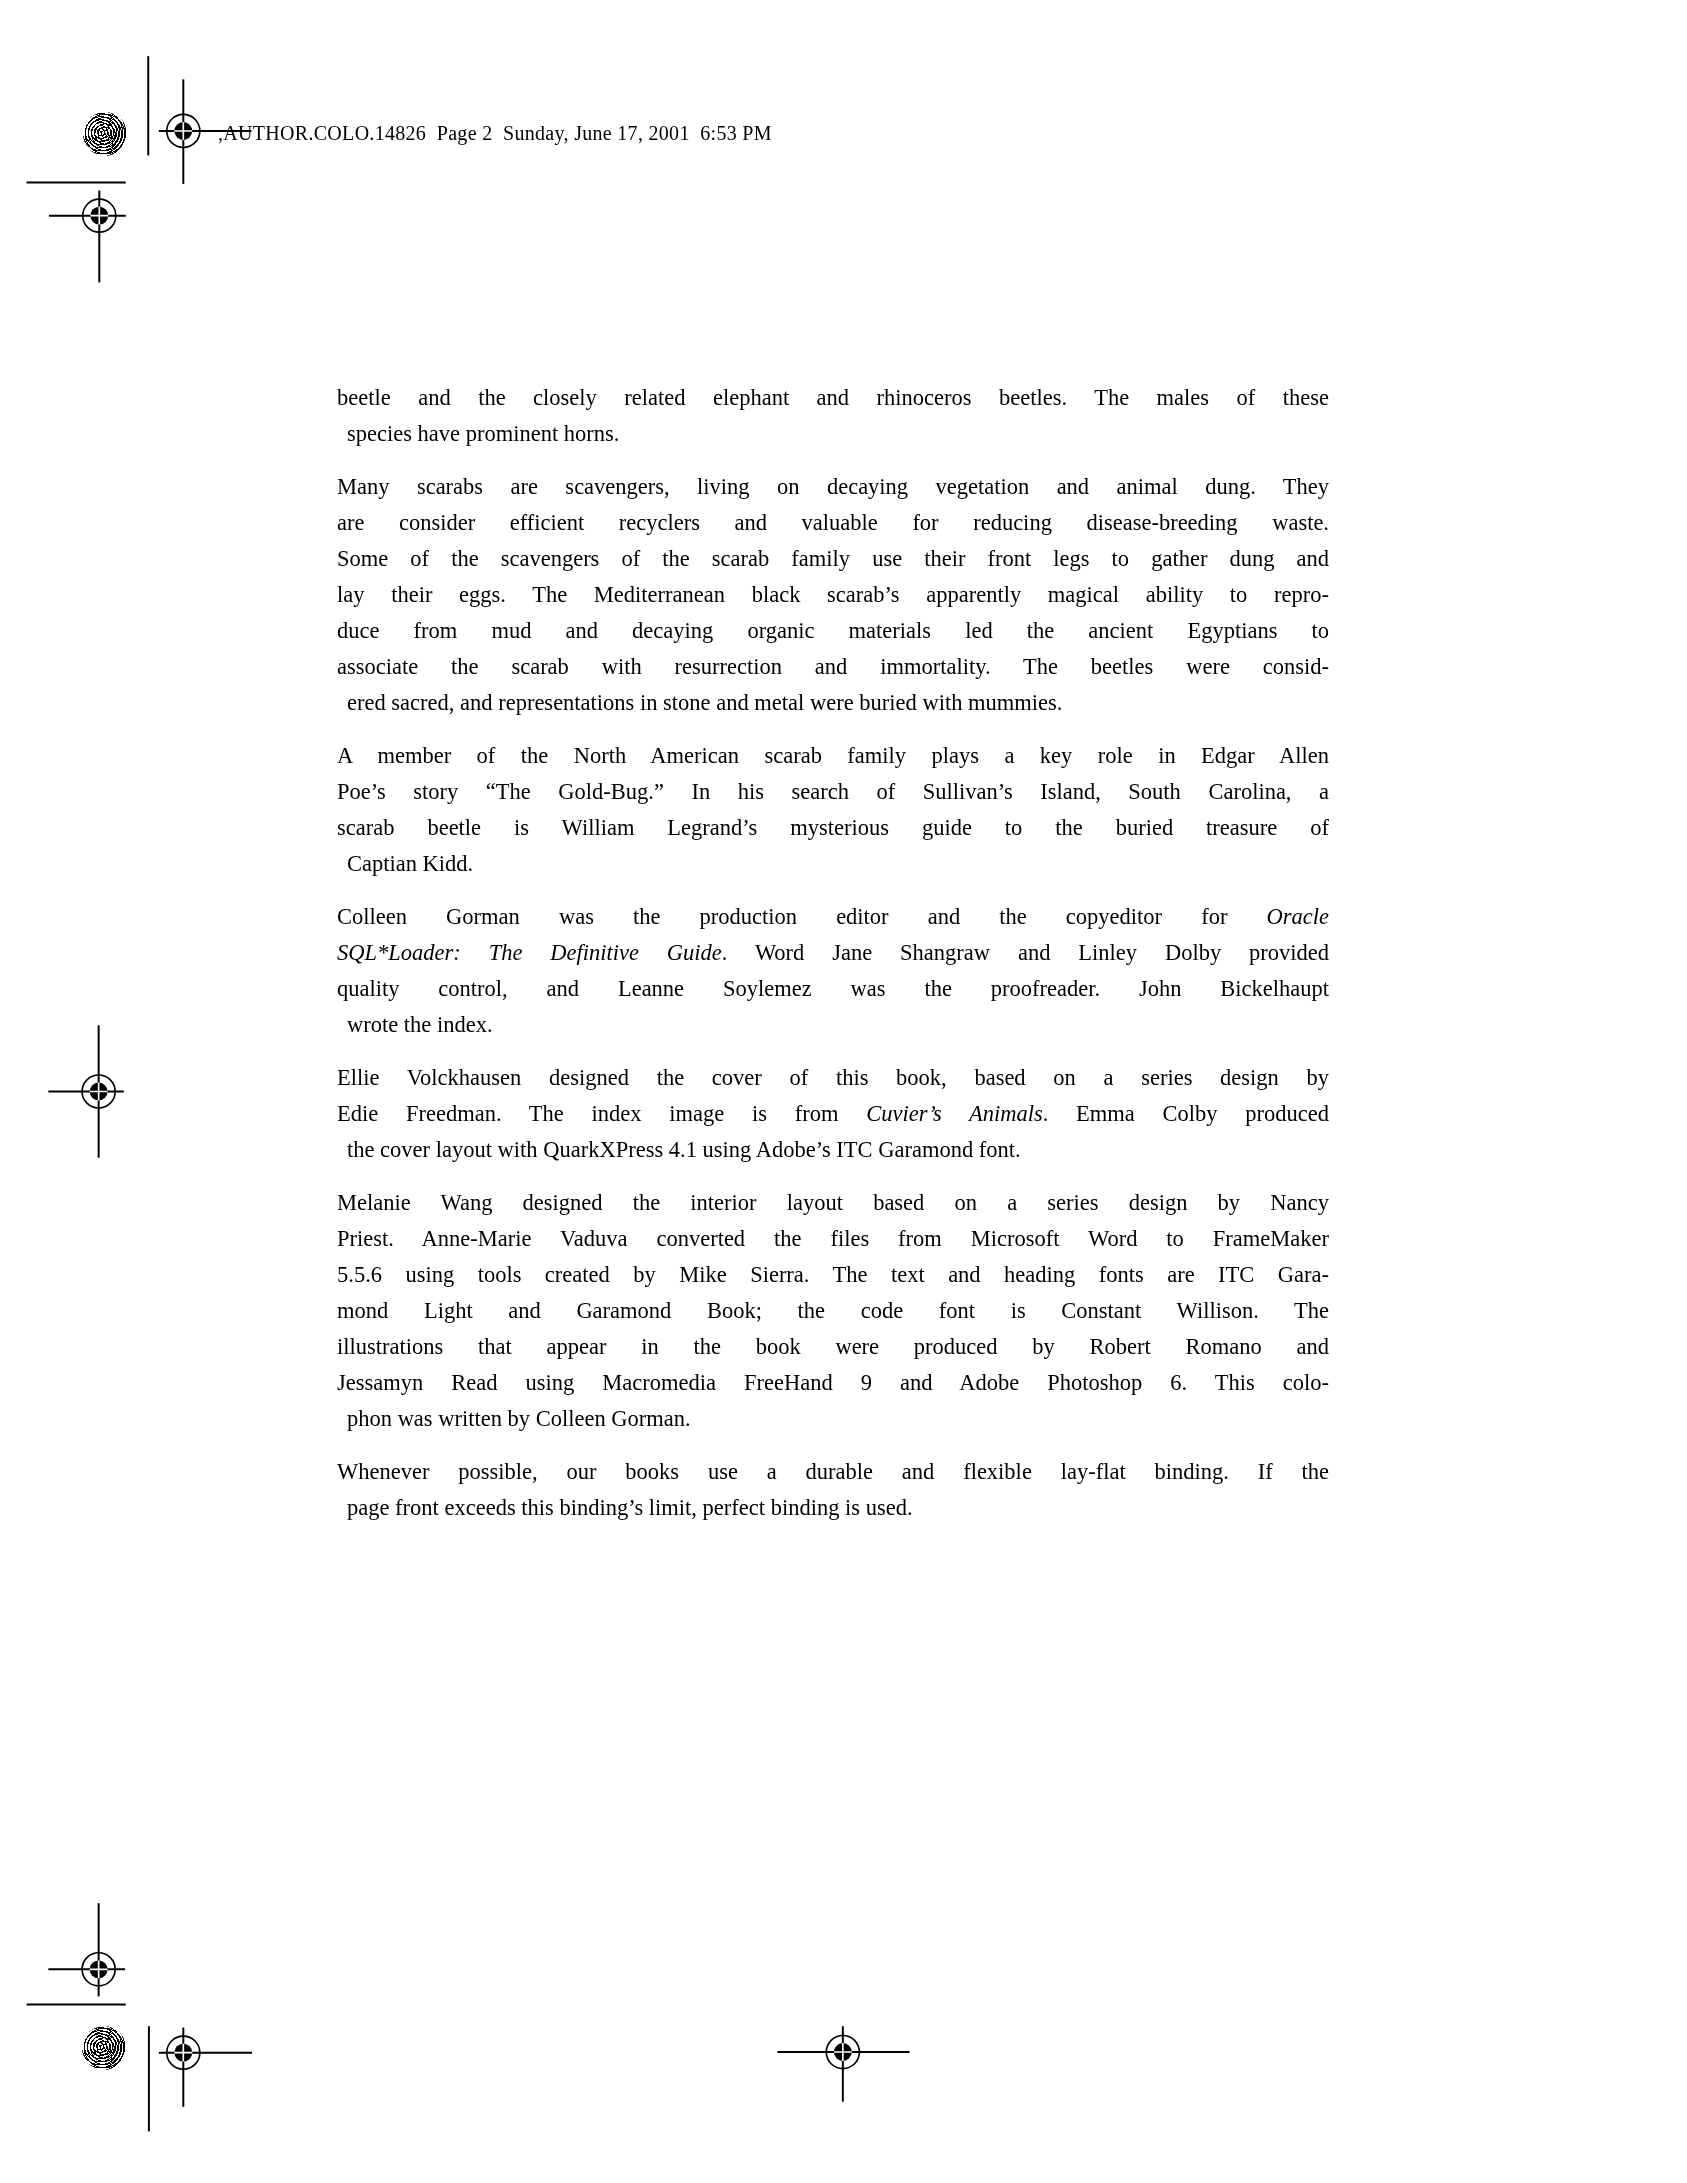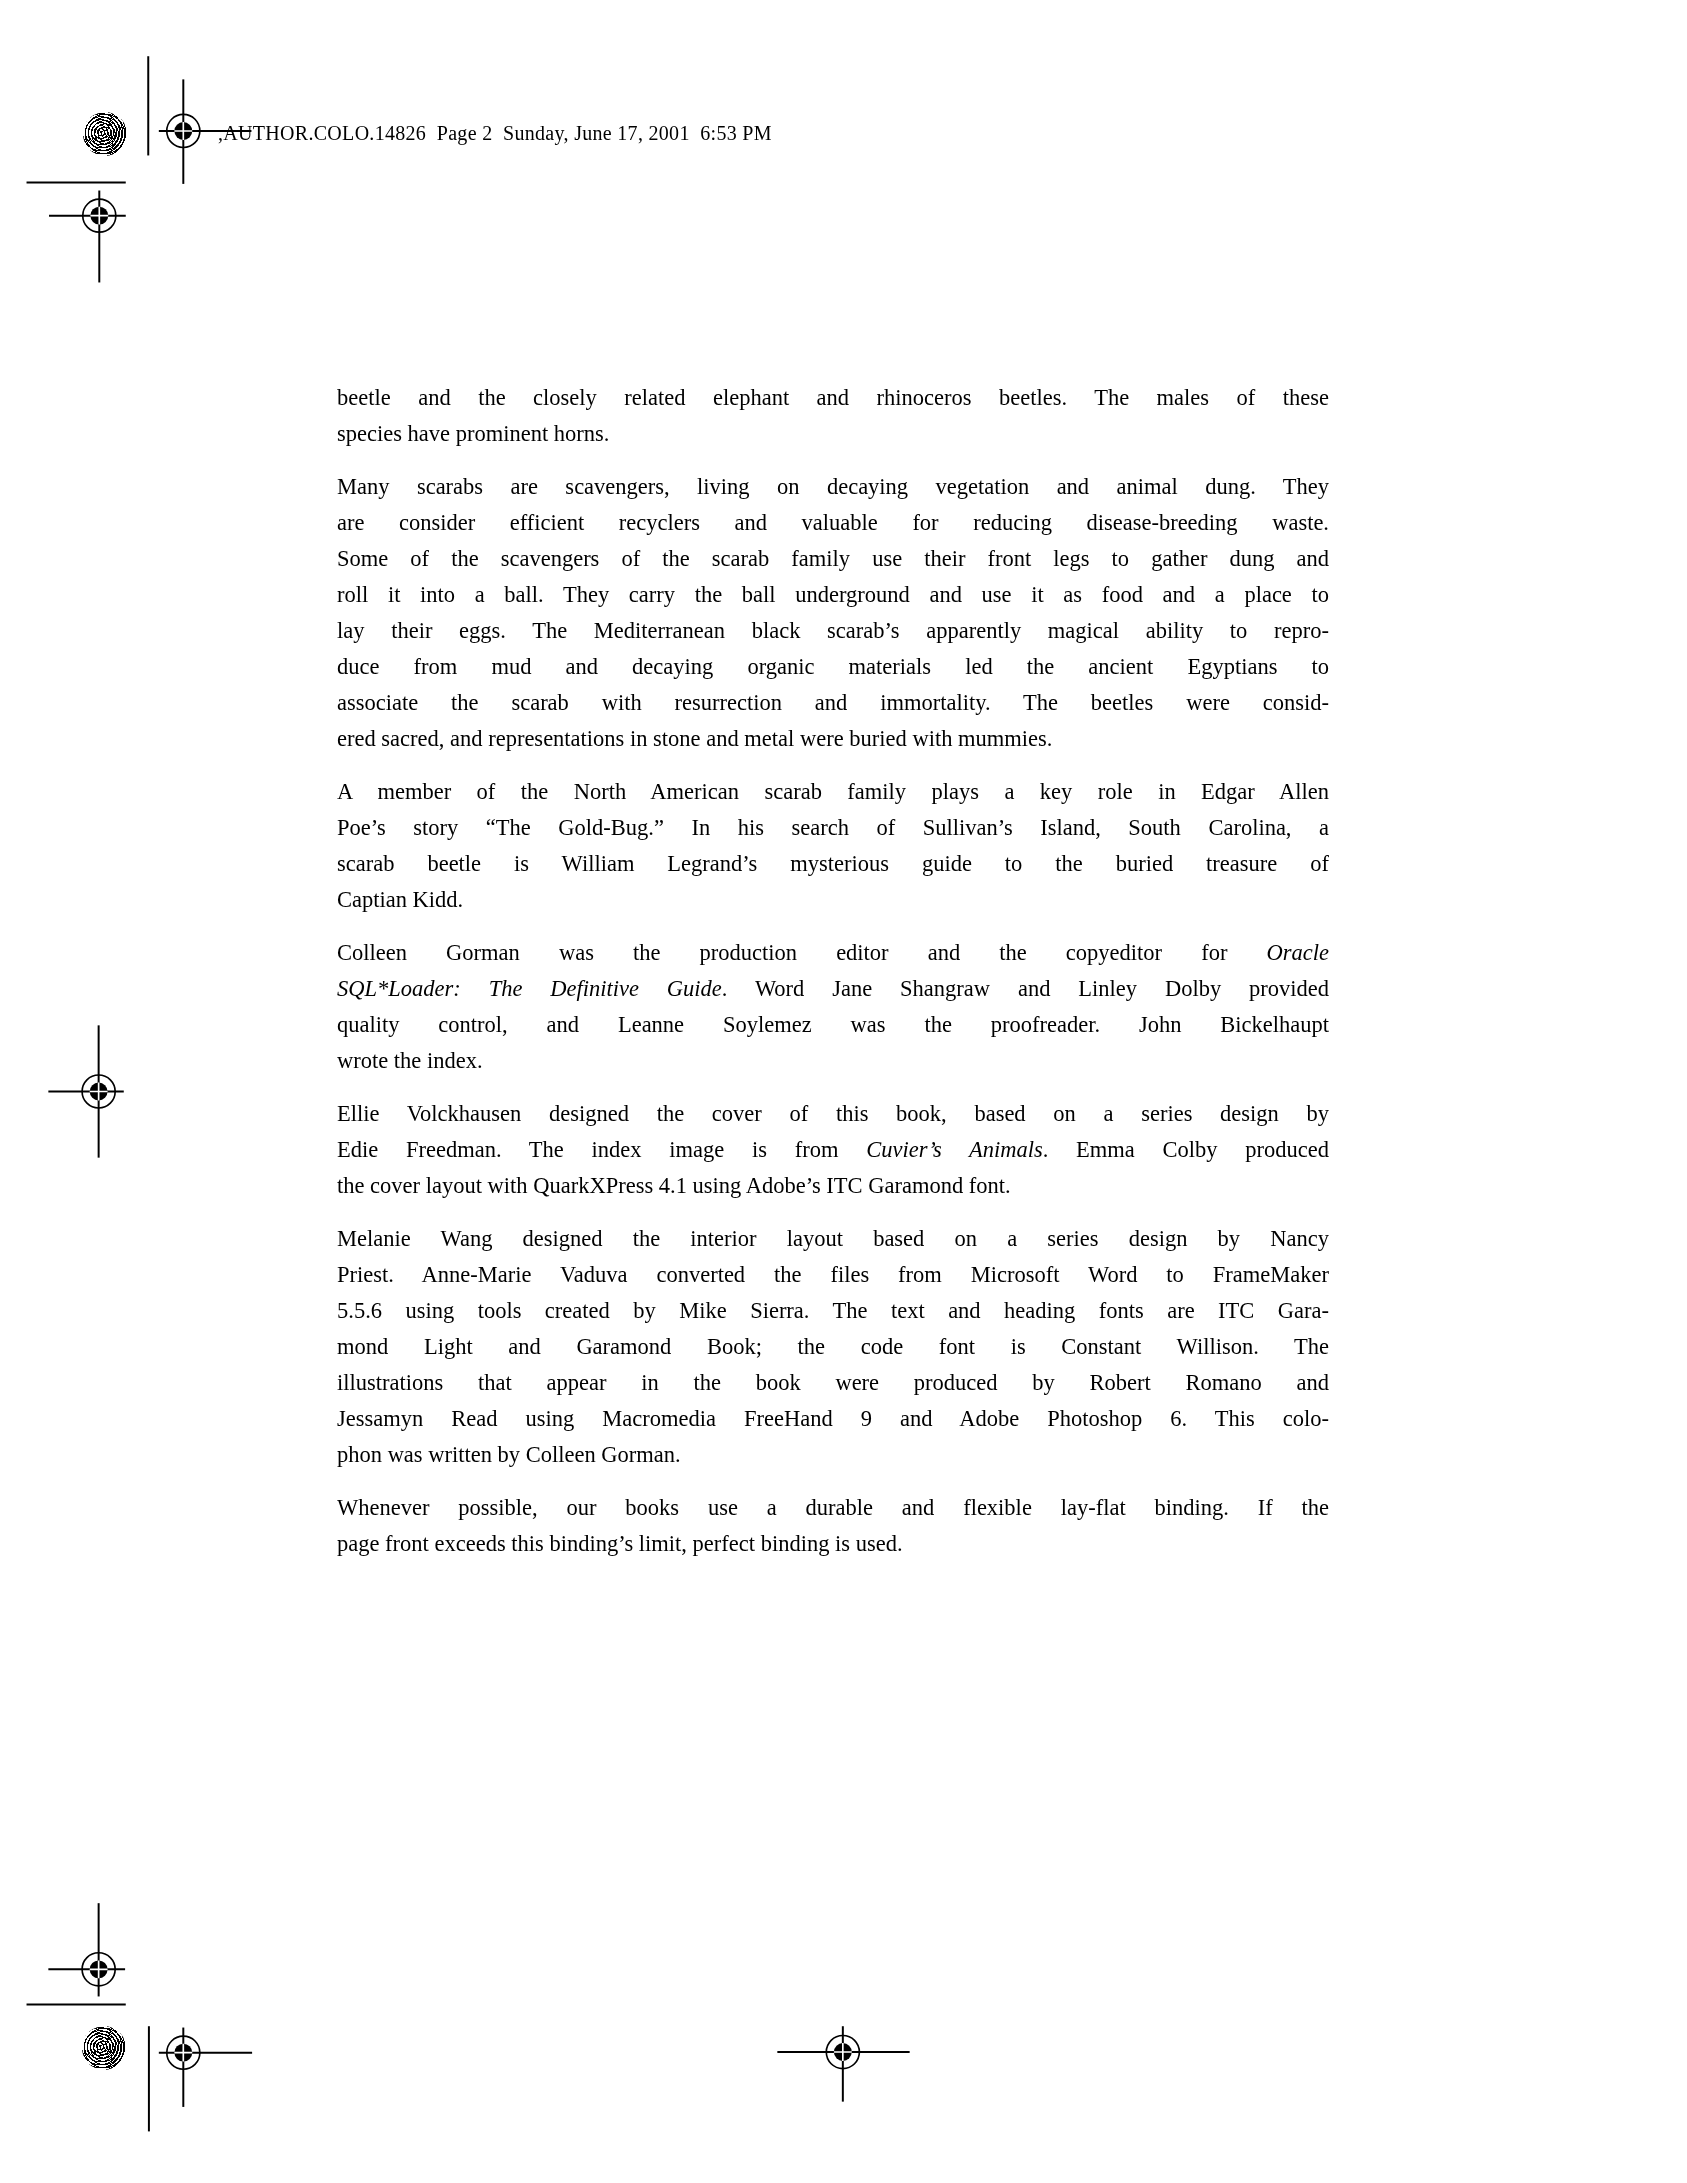--- a/index.html
+++ b/index.html
@@ -52,20 +52,21 @@
   }
   .para {
     margin: 0 0 17px 0;
   }
   .tline {
     text-align: justify;
     text-align-last: justify;
   }
   .tline.last {
     text-align-last: left;
+    margin-left: 10px;
   }
   .tline i {
     font-style: italic;
   }
 </style>
 </head>
 <body>
 
 <div class="page">
 
@@ -155,21 +156,20 @@
 
   <div class="textblock">
       <div class="para">
         <div class="tline"><span>beetle and the closely related elephant and rhinoceros beetles. The males of these</span></div>
         <div class="tline last"><span>species have prominent horns.</span></div>
       </div>
       <div class="para">
         <div class="tline"><span>Many scarabs are scavengers, living on decaying vegetation and animal dung. They</span></div>
         <div class="tline"><span>are consider efficient recyclers and valuable for reducing disease-breeding waste.</span></div>
         <div class="tline"><span>Some of the scavengers of the scarab family use their front legs to gather dung and</span></div>
-        <div class="tline"><span>roll it into a ball. They carry the ball underground and use it as food and a place to</span></div>
         <div class="tline"><span>lay their eggs. The Mediterranean black scarab’s apparently magical ability to repro-</span></div>
         <div class="tline"><span>duce from mud and decaying organic materials led the ancient Egyptians to</span></div>
         <div class="tline"><span>associate the scarab with resurrection and immortality. The beetles were consid-</span></div>
         <div class="tline last"><span>ered sacred, and representations in stone and metal were buried with mummies.</span></div>
       </div>
       <div class="para">
         <div class="tline"><span>A member of the North American scarab family plays a key role in Edgar Allen</span></div>
         <div class="tline"><span>Poe’s story “The Gold-Bug.” In his search of Sullivan’s Island, South Carolina, a</span></div>
         <div class="tline"><span>scarab beetle is William Legrand’s mysterious guide to the buried treasure of</span></div>
         <div class="tline last"><span>Captian Kidd.</span></div>

